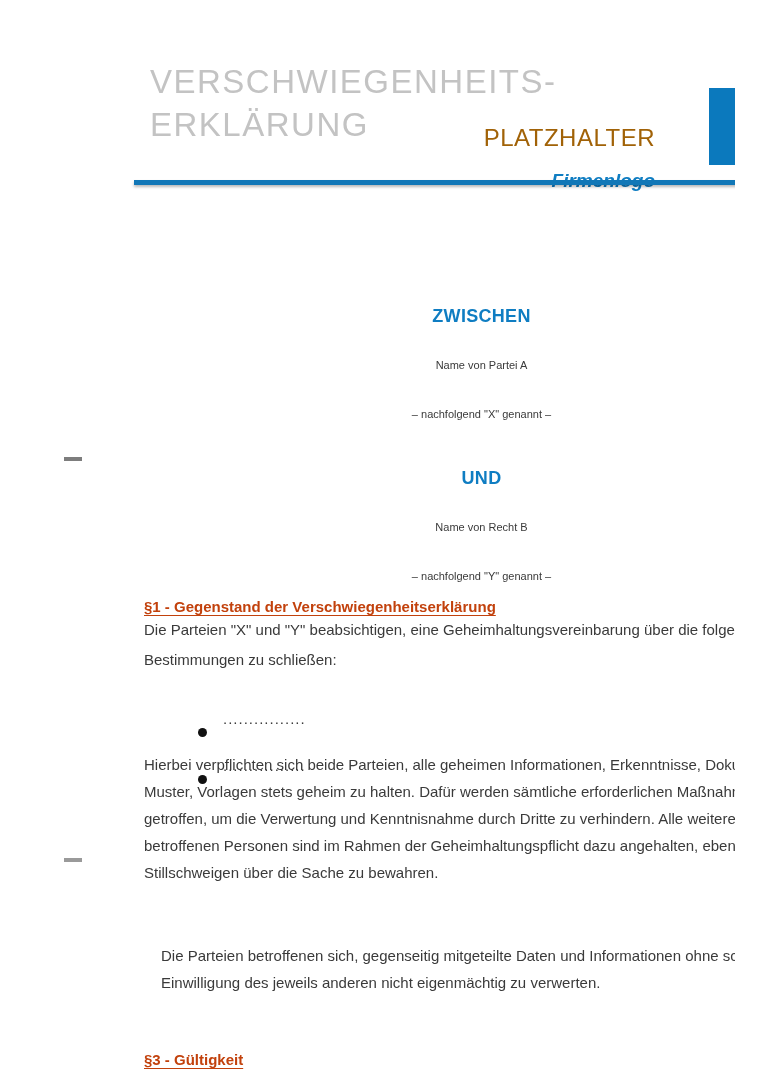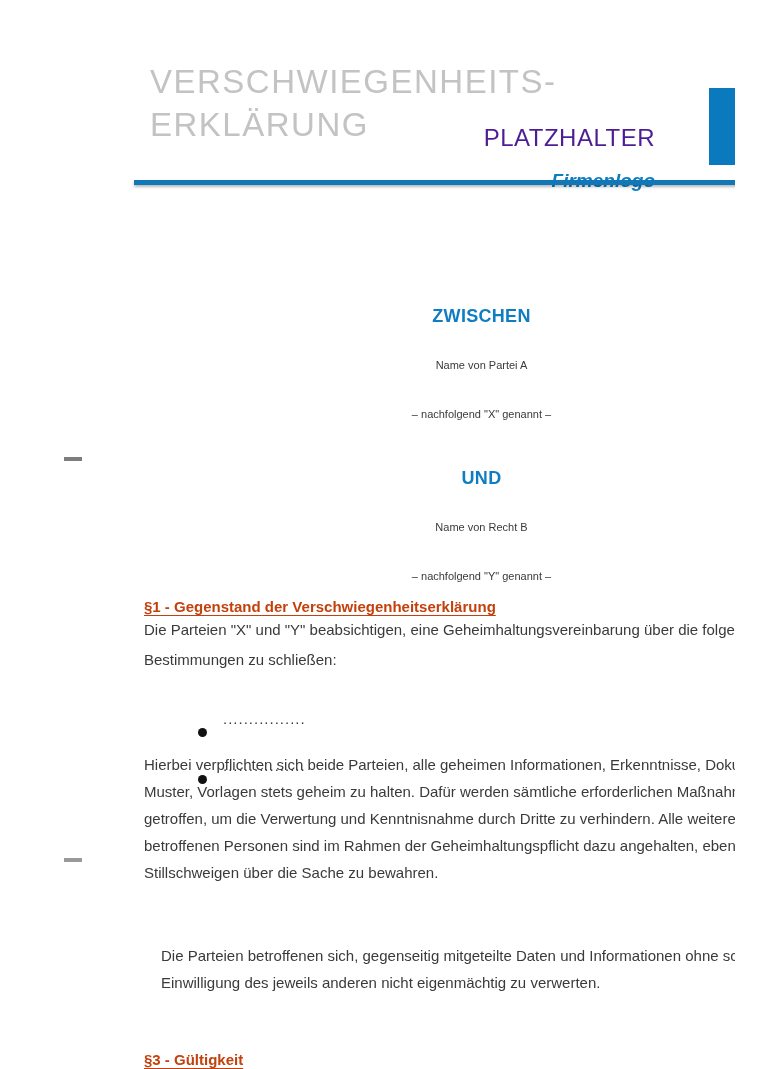--- a/index.html
+++ b/index.html
@@ -19,21 +19,21 @@
     font-size:33px; line-height:43px; letter-spacing:1.5px;
     font-weight:400; color:#c3c3c3;
     white-space:pre-line;
   }
   .logo-text {
     position:absolute; right:127px; top:42px;
     text-align:right;
   }
   .logo-name {
     font-size:24px; line-height:26px; letter-spacing:0.5px;
-    color:#4c1d95; font-weight:400;
+    color:#a16207; font-weight:400;
   }
   .logo-sub {
     font-size:19px; line-height:22px; margin-top:2px;
     color:#0f7dc2; font-weight:bold; font-style:italic;text-align:right;
   }
   .logo-block {
     position:absolute; left:645px; top:24px;
     width:116px; height:77px;
     background:#0b79bd;
   }

